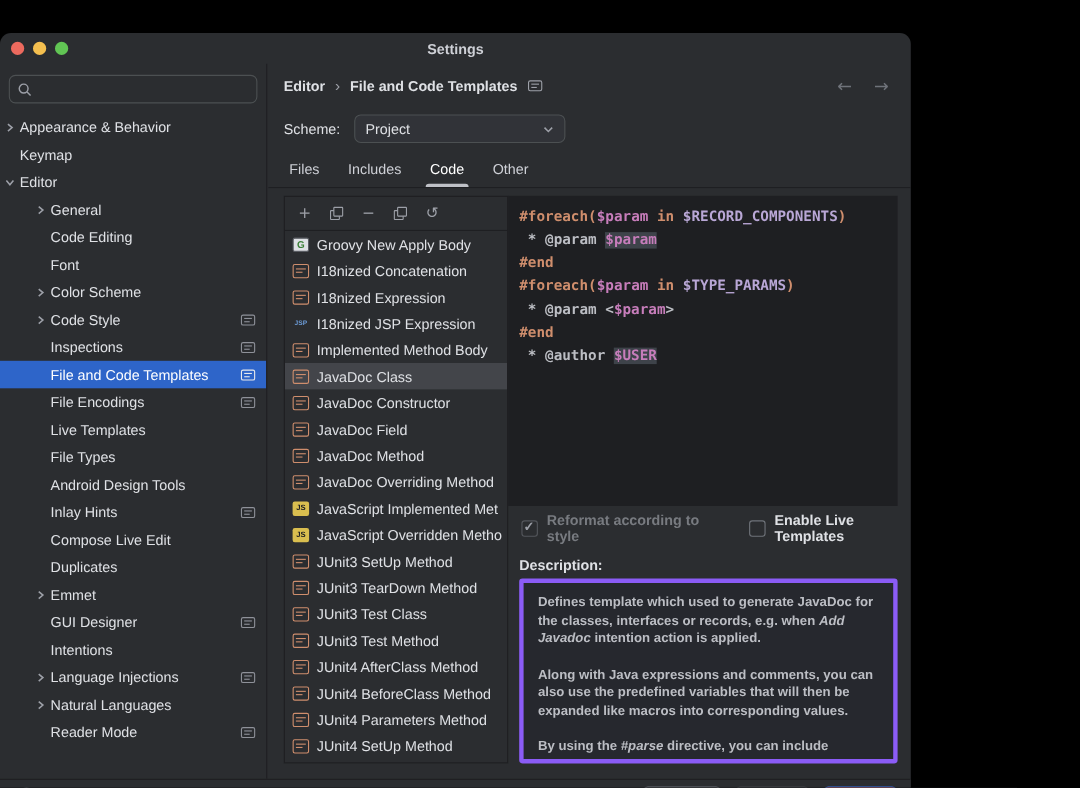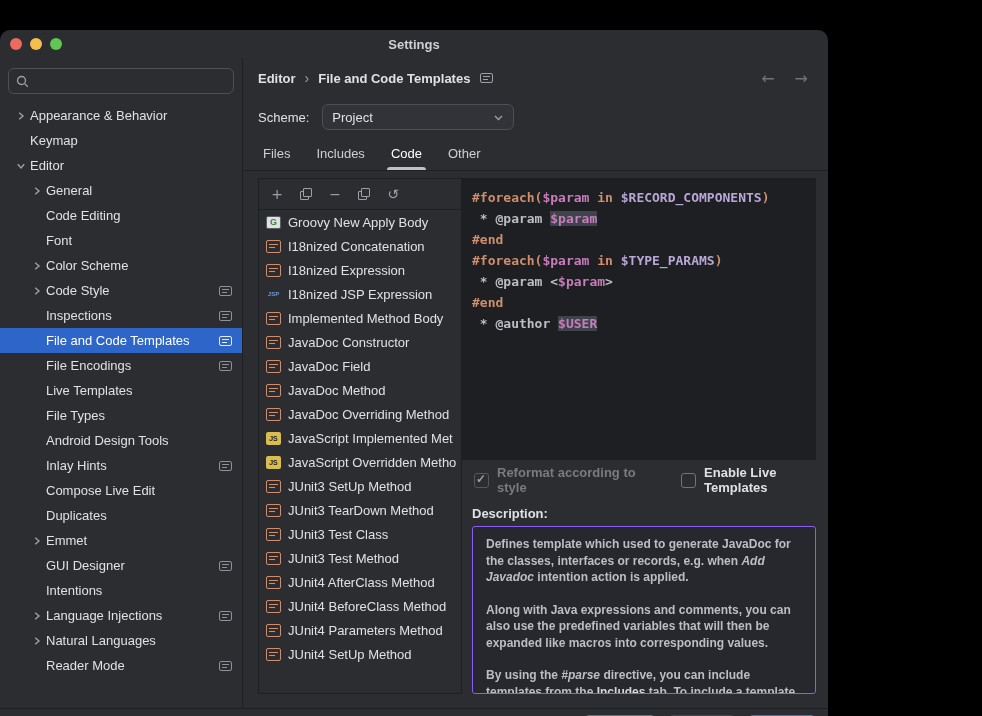--- a/index.html
+++ b/index.html
@@ -11,21 +11,21 @@
   .traffic{position:absolute;left:10px;top:8px;display:flex;gap:8px;}
   .tl{width:12px;height:12px;border-radius:50%;display:inline-block;}
   .tl.red{background:#EC6A5E;} .tl.yellow{background:#F4BF4F;} .tl.green{background:#61C554;}
   .win-title{font-weight:bold;color:#CED0D6;font-size:13px;}
   
   .sidebar{position:absolute;left:0;top:28px;width:243px;bottom:38px;border-right:1px solid #1E1F22;display:flex;flex-direction:column;box-sizing:border-box;}
   .searchbox{margin:10px 8px 6px 8px;height:26px;border:1px solid #4C5052;border-radius:6px;background:#2B2D30;display:flex;align-items:center;padding:0 7px;gap:6px;box-sizing:border-box;flex:none;}
   .searchbox input{flex:1;background:transparent;border:none;outline:none;color:#DFE1E5;font:13px "Liberation Sans",sans-serif;min-width:0;}
   .tree{flex:1;overflow:hidden;padding-top:3px;}
   .tree-row{height:25px;display:flex;align-items:center;white-space:nowrap;}
-  .tree-row.lvl0{padding-left:12px;} .tree-row.lvl1{padding-left:28px;}
+  .tree-row.lvl0{} .tree-row.lvl1{padding-left:28px;}
   .tree-row.selected{background:#2E65C9;color:#FFFFFF;}
   .chev{width:18px;height:16px;display:flex;align-items:center;justify-content:center;flex:none;}
   .chev svg{display:block;}
   .chev.down svg{transform:rotate(90deg);}
   .row-spacer{flex:1;}
   .win-ic{width:13px;height:10px;border:1px solid currentColor;border-radius:2px;position:relative;display:inline-block;flex:none;box-sizing:border-box;}
   .win-ic::before{content:"";position:absolute;left:2px;right:2px;top:2px;height:1px;background:currentColor;}
   .win-ic::after{content:"";position:absolute;left:2px;right:4px;top:5px;height:1px;background:currentColor;}
   .tree-row .win-ic{color:#8E9199;margin-right:10px;}
   .tree-row.selected .win-ic{color:#E8EAED;}
@@ -67,21 +67,21 @@
   .editor{height:282px;flex:none;background:#1E1F22;padding:9px 0 0 10px;font-family:"DejaVu Sans Mono",monospace;font-size:13px;line-height:21px;color:#BCBEC4;white-space:pre;overflow:hidden;box-sizing:border-box;}
   .tok-kw{color:#CF8E6D;} .tok-var{color:#C77DBB;} .tok-var2{color:#B9A7D6;} .tok-pl{color:#BCBEC4;}
   .tok-hl{background:#3E434A;}
   .opts{height:32px;flex:none;display:flex;align-items:center;gap:45px;padding:4px 0 0 12px;}
   .cb{display:flex;align-items:center;gap:8px;cursor:default;}
   .cb .box{width:15px;height:15px;border:1px solid #6F737A;border-radius:3px;box-sizing:border-box;position:relative;flex:none;}
   .cb .box.checked::after{content:"✓";position:absolute;left:1px;top:-2px;font-size:12px;color:#9DA0A8;}
   .cb.disabled{color:#787B80;}
   .cb.disabled .box{border-color:#54575C;}
   .desc-label{flex:none;padding:10px 0 5px 10px;}
-  .desc-panel{flex:1;margin-left:10px;border:1px solid #8b5cf6;border-radius:3px;background:#26282E;padding:9px 13px;font-size:12px;line-height:16.5px;color:#BCBEC4;overflow:hidden;box-sizing:border-box;}
+  .desc-panel{flex:1;margin-left:10px;border:4px solid #8b5cf6;border-radius:3px;background:#26282E;padding:9px 13px;font-size:12px;line-height:16.5px;color:#BCBEC4;overflow:hidden;box-sizing:border-box;}
   .desc-panel p{margin:0 0 16px 0;}
   .desc-panel p:last-child{margin-bottom:0;}
   .desc-panel b{color:#D5D7DB;}
   
   .footer{position:absolute;left:0;right:0;bottom:0;height:38px;border-top:1px solid #1E1F22;display:flex;align-items:center;padding:0 12px;box-sizing:border-box;background:#2B2D30;}
   .help{width:22px;height:22px;border-radius:50%;border:1px solid #6F737A;color:#9DA0A8;display:flex;align-items:center;justify-content:center;font-size:13px;cursor:default;}
   .btns{margin-left:auto;display:flex;gap:12px;}
   .btn{height:26px;min-width:68px;padding:0 15px;border-radius:5px;background:transparent;border:1px solid #6F737A;color:#DFE1E5;font:13px "Liberation Sans",sans-serif;cursor:default;}
   .btn.disabled{border-color:#46484D;color:#6F737A;}
   .btn.primary{background:#c2410c;border-color:#3574F0;color:#FFFFFF;}
@@ -305,20 +305,24 @@
               <span class="fic fic-template"></span>
               <span>I18nized Expression</span>
             </div>
             <div class="titem">
               <span class="fic fic-jsp">JSP</span>
               <span>I18nized JSP Expression</span>
             </div>
             <div class="titem">
               <span class="fic fic-template"></span>
               <span>Implemented Method Body</span>
+            </div>
+            <div class="titem selected">
+              <span class="fic fic-template"></span>
+              <span>JavaDoc Class</span>
             </div>
             <div class="titem">
               <span class="fic fic-template"></span>
               <span>JavaDoc Constructor</span>
             </div>
             <div class="titem">
               <span class="fic fic-template"></span>
               <span>JavaDoc Field</span>
             </div>
             <div class="titem">

